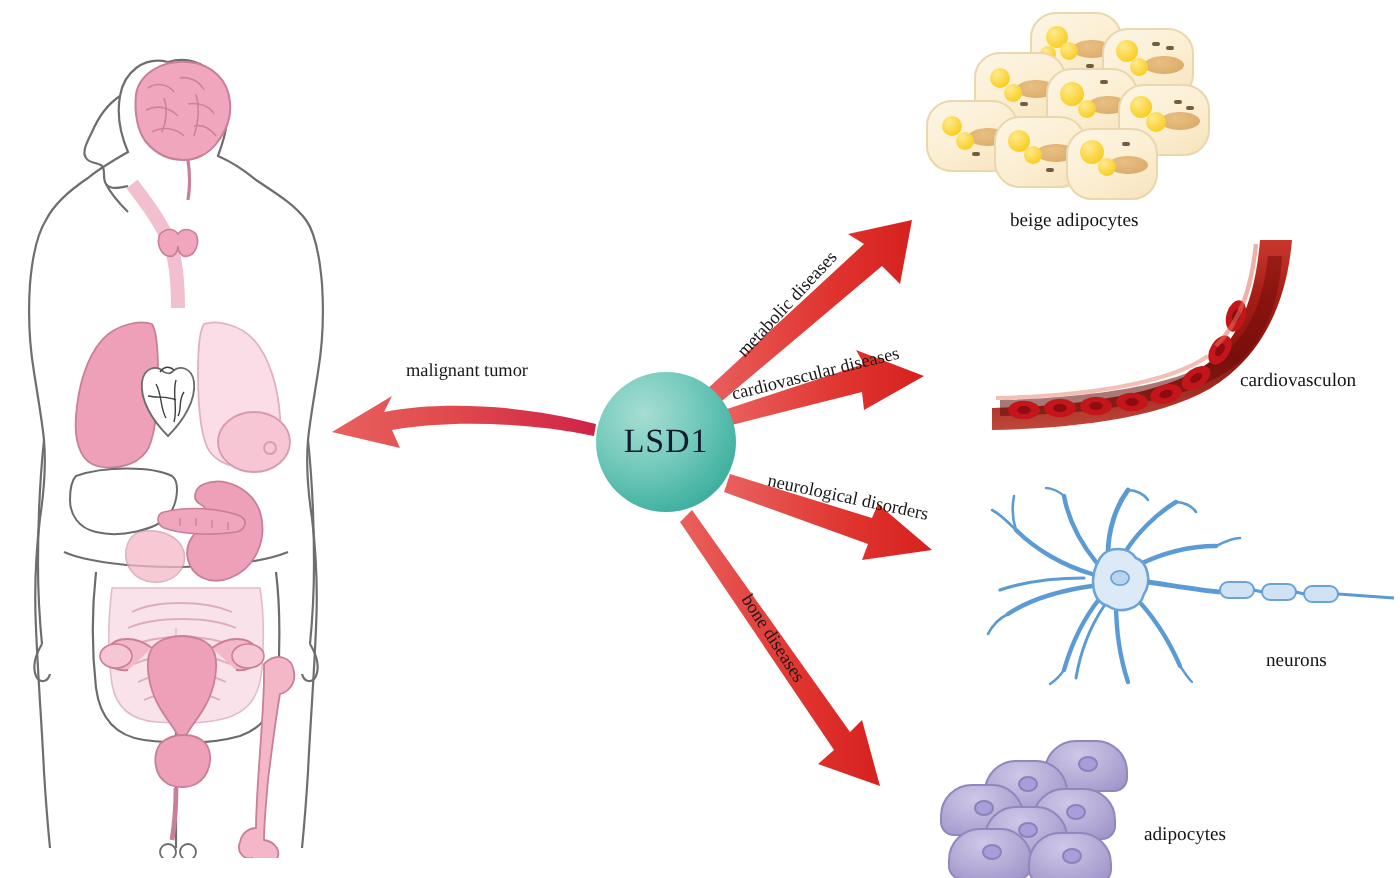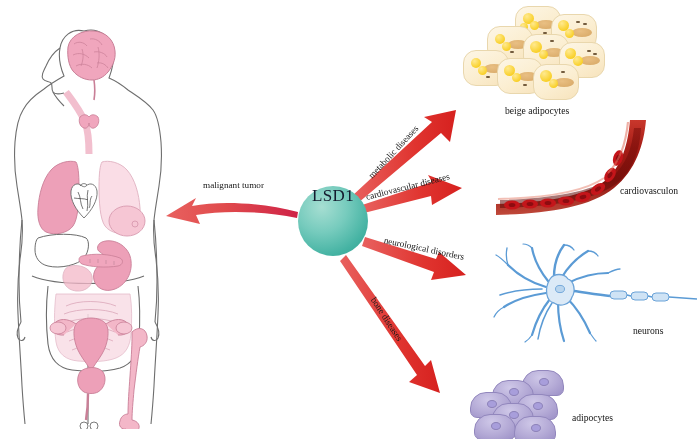--- a/index.html
+++ b/index.html
@@ -3,21 +3,21 @@
 <meta charset="utf-8">
 <style>
   html,body{margin:0;padding:0;background:#ffffff;}
   body{width:700px;height:439px;overflow:hidden;font-family:"Liberation Serif",serif;}
   #stage{position:relative;width:700px;height:439px;background:#fff;}
 
   
   #lsd1-node{
     position:absolute;left:298px;top:186px;width:70px;height:70px;border-radius:50%;
     background:radial-gradient(circle at 34% 30%, #a6ded2 0%, #76cbbd 38%, #45b3a3 72%, #2f9e8d 100%);
-    display:flex;align-items:flex-start;justify-content:center;
+    display:flex;align-items:center;justify-content:center;
   }
   #lsd1-node .t{font-size:17px;color:#141b2e;letter-spacing:.4px;font-family:"Liberation Serif",serif;}
 
   
   .arrow-label{position:absolute;font-size:9.2px;color:#181818;transform-origin:0 50%;}
 
   
   .panel-label{position:absolute;font-size:9.6px;color:#141414;}
 
   

